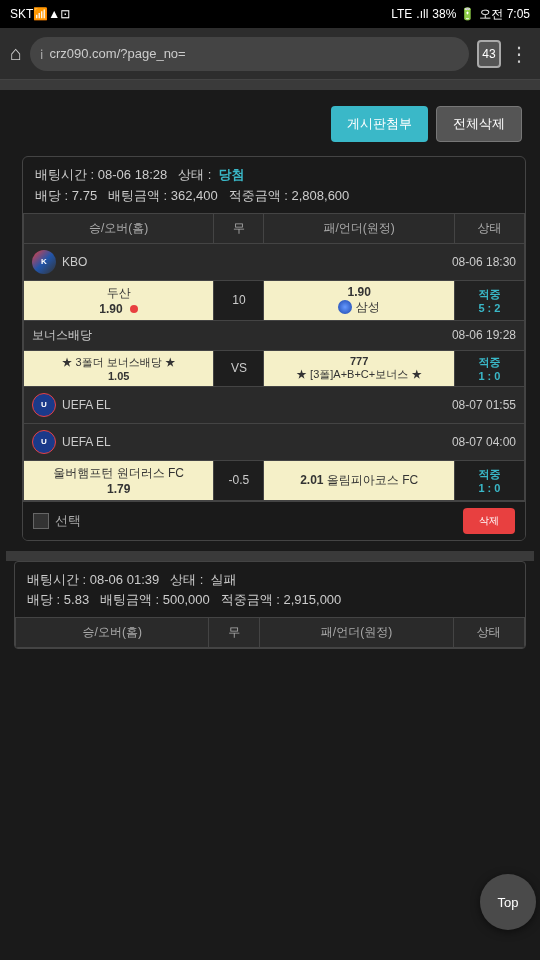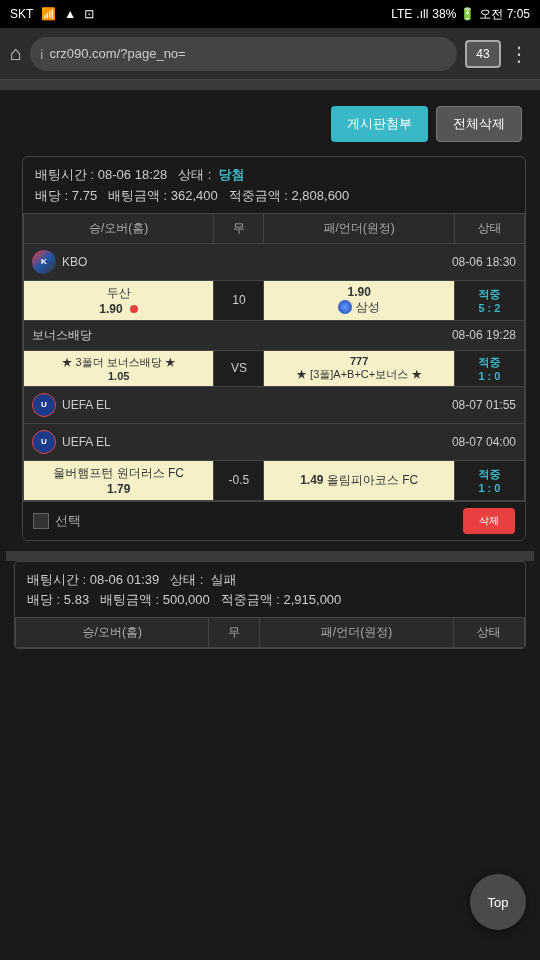--- a/index.html
+++ b/index.html
@@ -17,21 +17,21 @@
     .status-bar {
       background: #000;
       height: 28px;
       display: flex;
       align-items: center;
       justify-content: space-between;
       padding: 0 10px;
       font-size: 12px;
       color: #fff;
     }
-    .status-left { display: flex; align-items: center; gap: 8px; }
+    .status-left { display: flex; align-items: center; gap: 0; }
     .status-right { display: flex; align-items: center; gap: 4px; }
 
     
     .browser-bar {
       background: #2d2d2d;
       height: 52px;
       display: flex;
       align-items: center;
       padding: 0 10px;
       gap: 8px;
@@ -50,21 +50,21 @@
       align-items: center;
       padding: 0 10px;
       gap: 6px;
       color: #ccc;
       font-size: 13px;
     }
     .browser-tab-count {
       background: #555;
       border: 2px solid #aaa;
       border-radius: 4px;
-      width: 36px;
+      width: 24px;
       height: 28px;
       display: flex;
       align-items: center;
       justify-content: center;
       color: #fff;
       font-size: 12px;
     }
     .browser-menu {
       font-size: 20px;
       color: #ccc;
@@ -281,21 +281,21 @@
       border-radius: 4px;
       padding: 6px 16px;
       font-size: 10px;
       cursor: pointer;
     }
 
     
     .top-float {
       position: fixed;
       bottom: 30px;
-      right: 14px;
+      right: 4px;
       background: rgba(80,80,80,0.9);
       color: #fff;
       border-radius: 50%;
       width: 56px;
       height: 56px;
       display: flex;
       align-items: center;
       justify-content: center;
       font-size: 13px;
       cursor: pointer;
@@ -462,21 +462,21 @@
           </td>
         </tr>
 
         <tr>
           <td class="home-cell">
             울버햄프턴 원더러스 FC<br>
             <span class="odds-val">1.79</span>
           </td>
           <td class="draw-cell">-0.5</td>
           <td class="away-cell">
-            <span class="odds-val">1.49</span> 올림피아코스 FC
+            <span class="odds-val">2.01</span> 올림피아코스 FC
           </td>
           <td class="result-cell">적중<br>1 : 0</td>
         </tr>
       </tbody>
     </table>
 
     <div class="card-bottom">
       <label class="checkbox-label">
         <span class="checkbox"></span>
         <span>선택</span>

